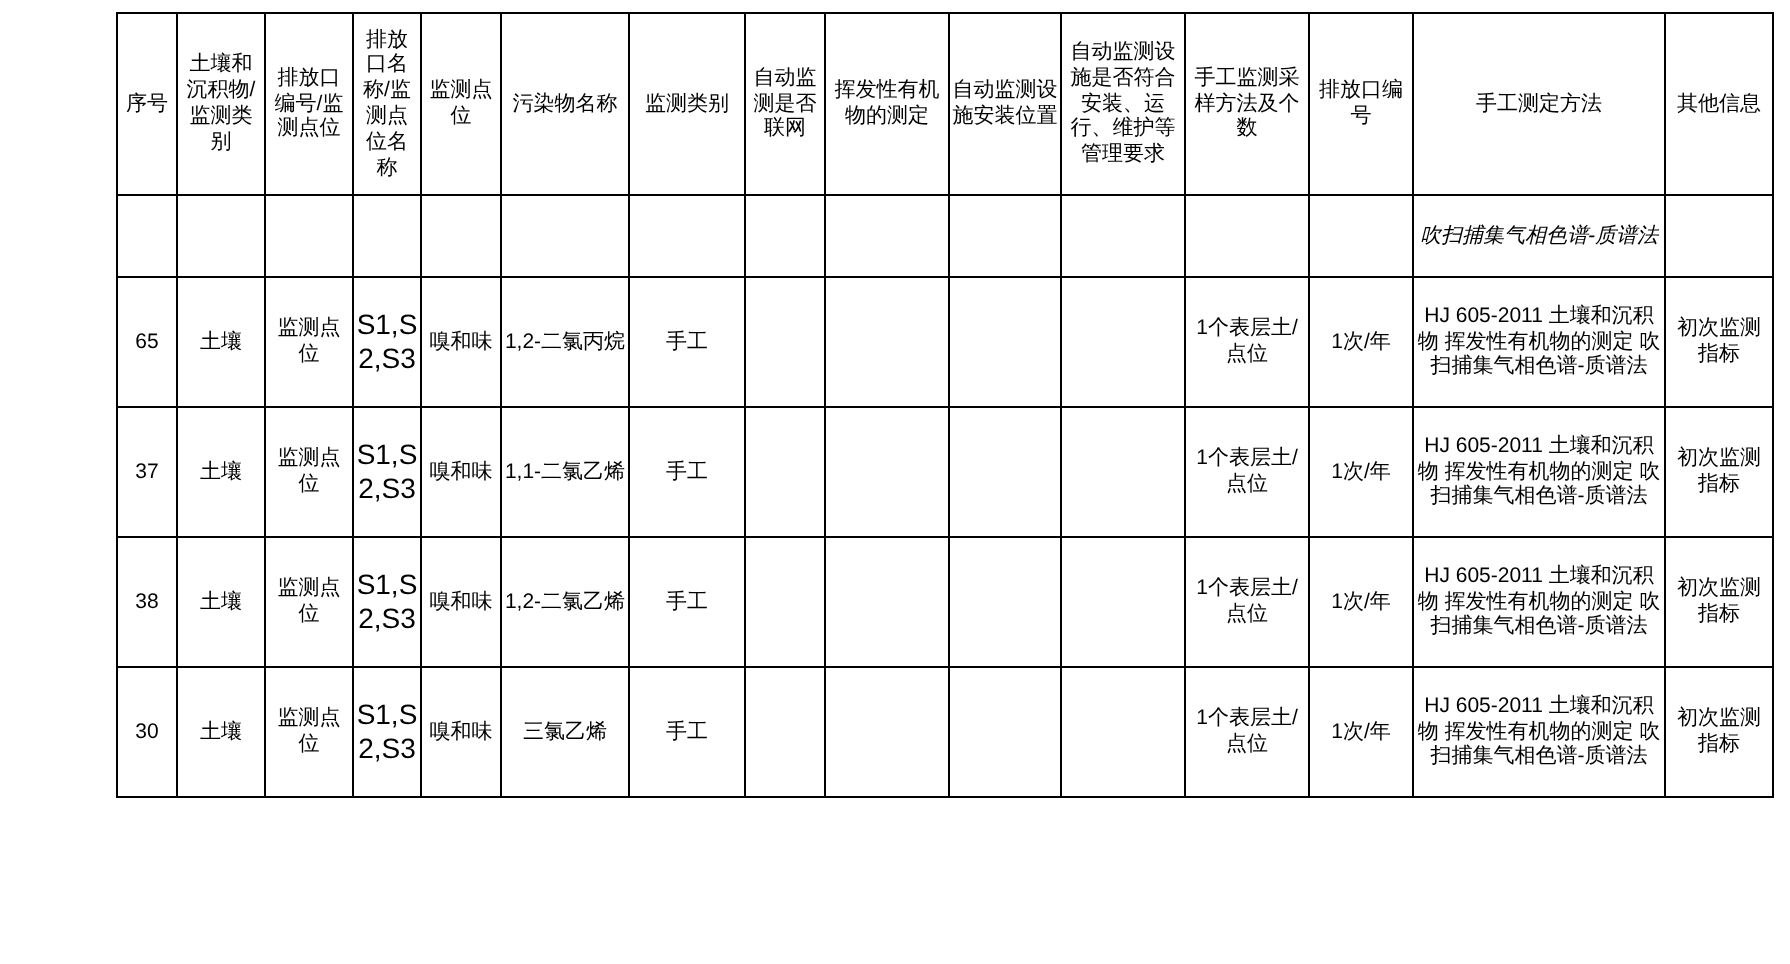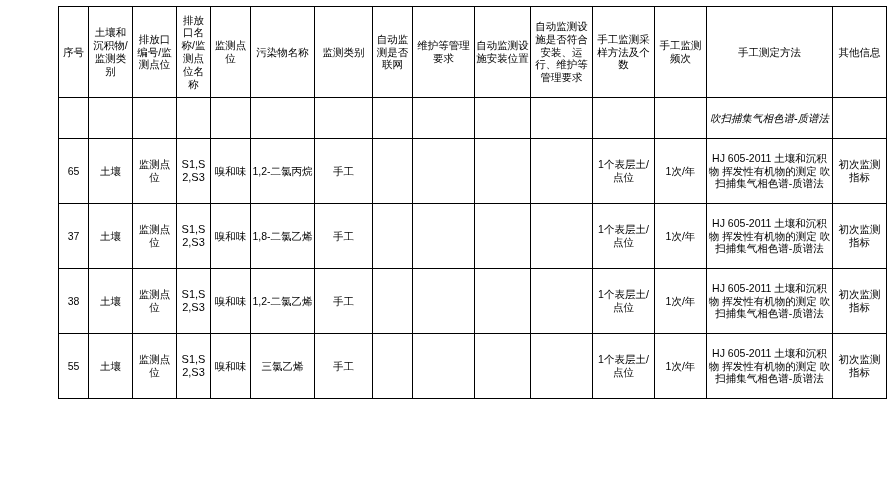--- a/index.html
+++ b/index.html
@@ -66,21 +66,21 @@
   }
   tr.data-row td {
     height: 62px;
   }
   td.method-cell {
     font-size: 10.5px;
     line-height: 1.2;
     margin-top: 44px;
   }
   td.narrow-text {
-    font-size: 11px;
+    font-size: 14px;
   }
   .top-overflow {
     font-size: 10.5px;
     line-height: 1.2;
     font-style: italic;
   }
   tr.last-row td {
     height: 38px;
     vertical-align: top;
   }
@@ -110,25 +110,25 @@
     <thead>
       <tr>
         <th>序号</th>
         <th>土壤和沉积物/监测类别</th>
         <th>排放口编号/监测点位</th>
         <th>排放口名称/监测点位名称</th>
         <th>监测点位</th>
         <th>污染物名称</th>
         <th>监测类别</th>
         <th>自动监测是否联网</th>
-        <th>维护等管理要求</th>
+        <th>挥发性有机物的测定</th>
         <th>自动监测设施安装位置</th>
         <th>自动监测设施是否符合安装、运行、维护等管理要求</th>
         <th>手工监测采样方法及个数</th>
-        <th>手工监测频次</th>
+        <th>排放口编号</th>
         <th>手工测定方法</th>
         <th>其他信息</th>
       </tr>
     </thead>
     <tbody>
       <tr class="spacer-row">
         <td></td>
         <td></td>
         <td></td>
         <td></td>
@@ -162,21 +162,21 @@
         <td class="method-cell">HJ 605-2011 土壤和沉积物 挥发性有机物的测定 吹扫捕集气相色谱-质谱法</td>
         <td>初次监测指标</td>
       </tr>
 
       <tr class="data-row">
         <td>37</td>
         <td>土壤</td>
         <td>监测点位</td>
         <td class="narrow-text">S1,S2,S3</td>
         <td>嗅和味</td>
-        <td>1,8-二氯乙烯</td>
+        <td>1,1-二氯乙烯</td>
         <td>手工</td>
         <td></td>
         <td></td>
         <td></td>
         <td></td>
         <td>1个表层土/点位</td>
         <td>1次/年</td>
         <td class="method-cell">HJ 605-2011 土壤和沉积物 挥发性有机物的测定 吹扫捕集气相色谱-质谱法</td>
         <td>初次监测指标</td>
       </tr>
@@ -193,21 +193,21 @@
         <td></td>
         <td></td>
         <td></td>
         <td>1个表层土/点位</td>
         <td>1次/年</td>
         <td class="method-cell">HJ 605-2011 土壤和沉积物 挥发性有机物的测定 吹扫捕集气相色谱-质谱法</td>
         <td>初次监测指标</td>
       </tr>
 
       <tr class="data-row">
-        <td>55</td>
+        <td>30</td>
         <td>土壤</td>
         <td>监测点位</td>
         <td class="narrow-text">S1,S2,S3</td>
         <td>嗅和味</td>
         <td>三氯乙烯</td>
         <td>手工</td>
         <td></td>
         <td></td>
         <td></td>
         <td></td>

